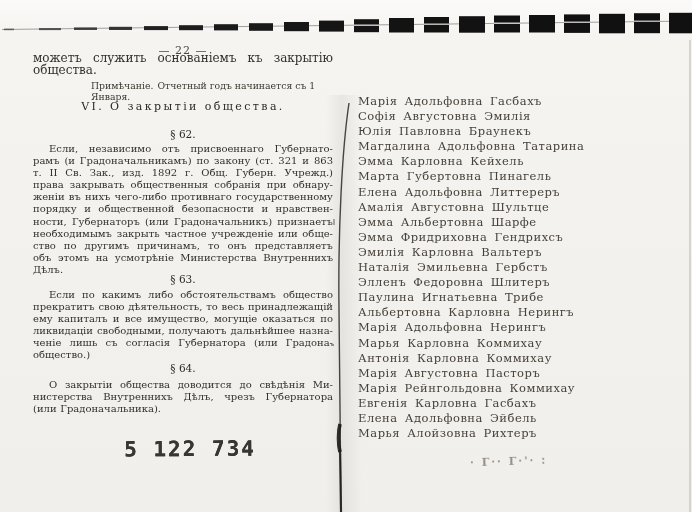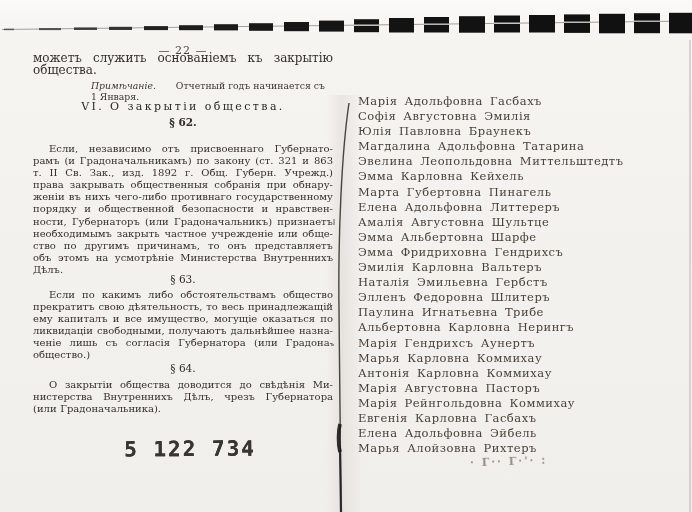--- a/index.html
+++ b/index.html
@@ -16,28 +16,28 @@
   .gutter-shade{position:absolute;left:326px;top:95px;width:36px;height:417px;
     background:linear-gradient(90deg,rgba(60,50,40,0) 0%,rgba(60,50,40,.07) 45%,rgba(60,50,40,0) 100%);}
   .right-edge{position:absolute;right:1px;top:40px;width:2px;height:472px;background:#cfccc6;opacity:.8;}
 
   
   .col{position:absolute;left:33px;width:300px;color:#33302b;}
   .pageno{top:44px;text-align:center;font-size:11px;letter-spacing:1px;color:#4a453e;}
   .intro{top:52px;font-size:12px;line-height:12.4px;}
   .intro .tl{text-align:justify;text-align-last:justify;word-spacing:1px;}
   .note{top:80px;font-size:9.3px;padding-left:58px;box-sizing:border-box;color:#3b372f;}
-  .note .lbl{font-style:italic;margin-right:20px;}
+  .note .lbl{margin-right:4px;}
   .chapter{top:100px;text-align:center;font-weight:normal;font-size:11px;letter-spacing:2.4px;color:#2c2a25;}
   .sechead{text-align:center;font-size:10.5px;color:#312e29;}
   .para{font-size:10px;line-height:12.1px;}
   .para .tl{text-align:justify;text-align-last:justify;word-spacing:.5px;}
   .para .tl:last-child{text-align-last:left;}
   .para .tl:first-child{text-indent:16px;}
-  .s62h{top:116px;font-weight:bold;} .s62{top:143px;}
+  .s62h{top:128px;} .s62{top:143px;}
   .s63h{top:273px;} .s63{top:289px;}
   .s64h{top:362px;} .s64{top:379px;}
   .stamp{position:absolute;left:60px;top:437px;width:260px;text-align:center;
     font-family:"DejaVu Sans Mono", monospace;font-weight:700;font-size:21px;
     letter-spacing:2px;color:#393631;transform:rotate(-.4deg);text-shadow:0 0 .5px #393631;}
 
   
   .names{position:absolute;left:10px;top:86px;font-size:11.5px;line-height:15.1px;
     color:#47413a;letter-spacing:.5px;word-spacing:3px;white-space:nowrap;}
   .overstamp{position:absolute;left:122px;top:447px;font-size:11px;color:rgba(75,62,50,.55);
@@ -125,33 +125,32 @@
 
     <div class="stamp">5 122 734</div>
   </div>
 
   <div class="page-right">
     <div class="names">
         <div>Марія Адольфовна Гасбахъ</div>
         <div>Софія Августовна Эмилія</div>
         <div>Юлія Павловна Браунекъ</div>
         <div>Магдалина Адольфовна Татарина</div>
-        <div>Эвелина Леопольдовна Миттельштедтъ</div>
         <div>Эмма Карловна Кейхель</div>
         <div>Марта Губертовна Пинагель</div>
         <div>Елена Адольфовна Литтереръ</div>
         <div>Амалія Августовна Шультце</div>
         <div>Эмма Альбертовна Шарфе</div>
         <div>Эмма Фридриховна Гендрихсъ</div>
         <div>Эмилія Карловна Вальтеръ</div>
         <div>Наталія Эмильевна Гербстъ</div>
         <div>Элленъ Федоровна Шлитеръ</div>
         <div>Паулина Игнатьевна Трибе</div>
         <div>Альбертовна Карловна Нерингъ</div>
-        <div>Марія Гендрихсъ Аунертъ</div>
+        <div>Марія Адольфовна Нерингъ</div>
         <div>Марья Карловна Коммихау</div>
         <div>Антонія Карловна Коммихау</div>
         <div>Марія Августовна Пасторъ</div>
         <div>Марія Рейнгольдовна Коммихау</div>
         <div>Евгенія Карловна Гасбахъ</div>
         <div>Елена Адольфовна Эйбель</div>
         <div>Марья Алойзовна Рихтеръ</div>
       </div>
     <div class="overstamp">· Г·· Г·'· :</div>
   </div>

